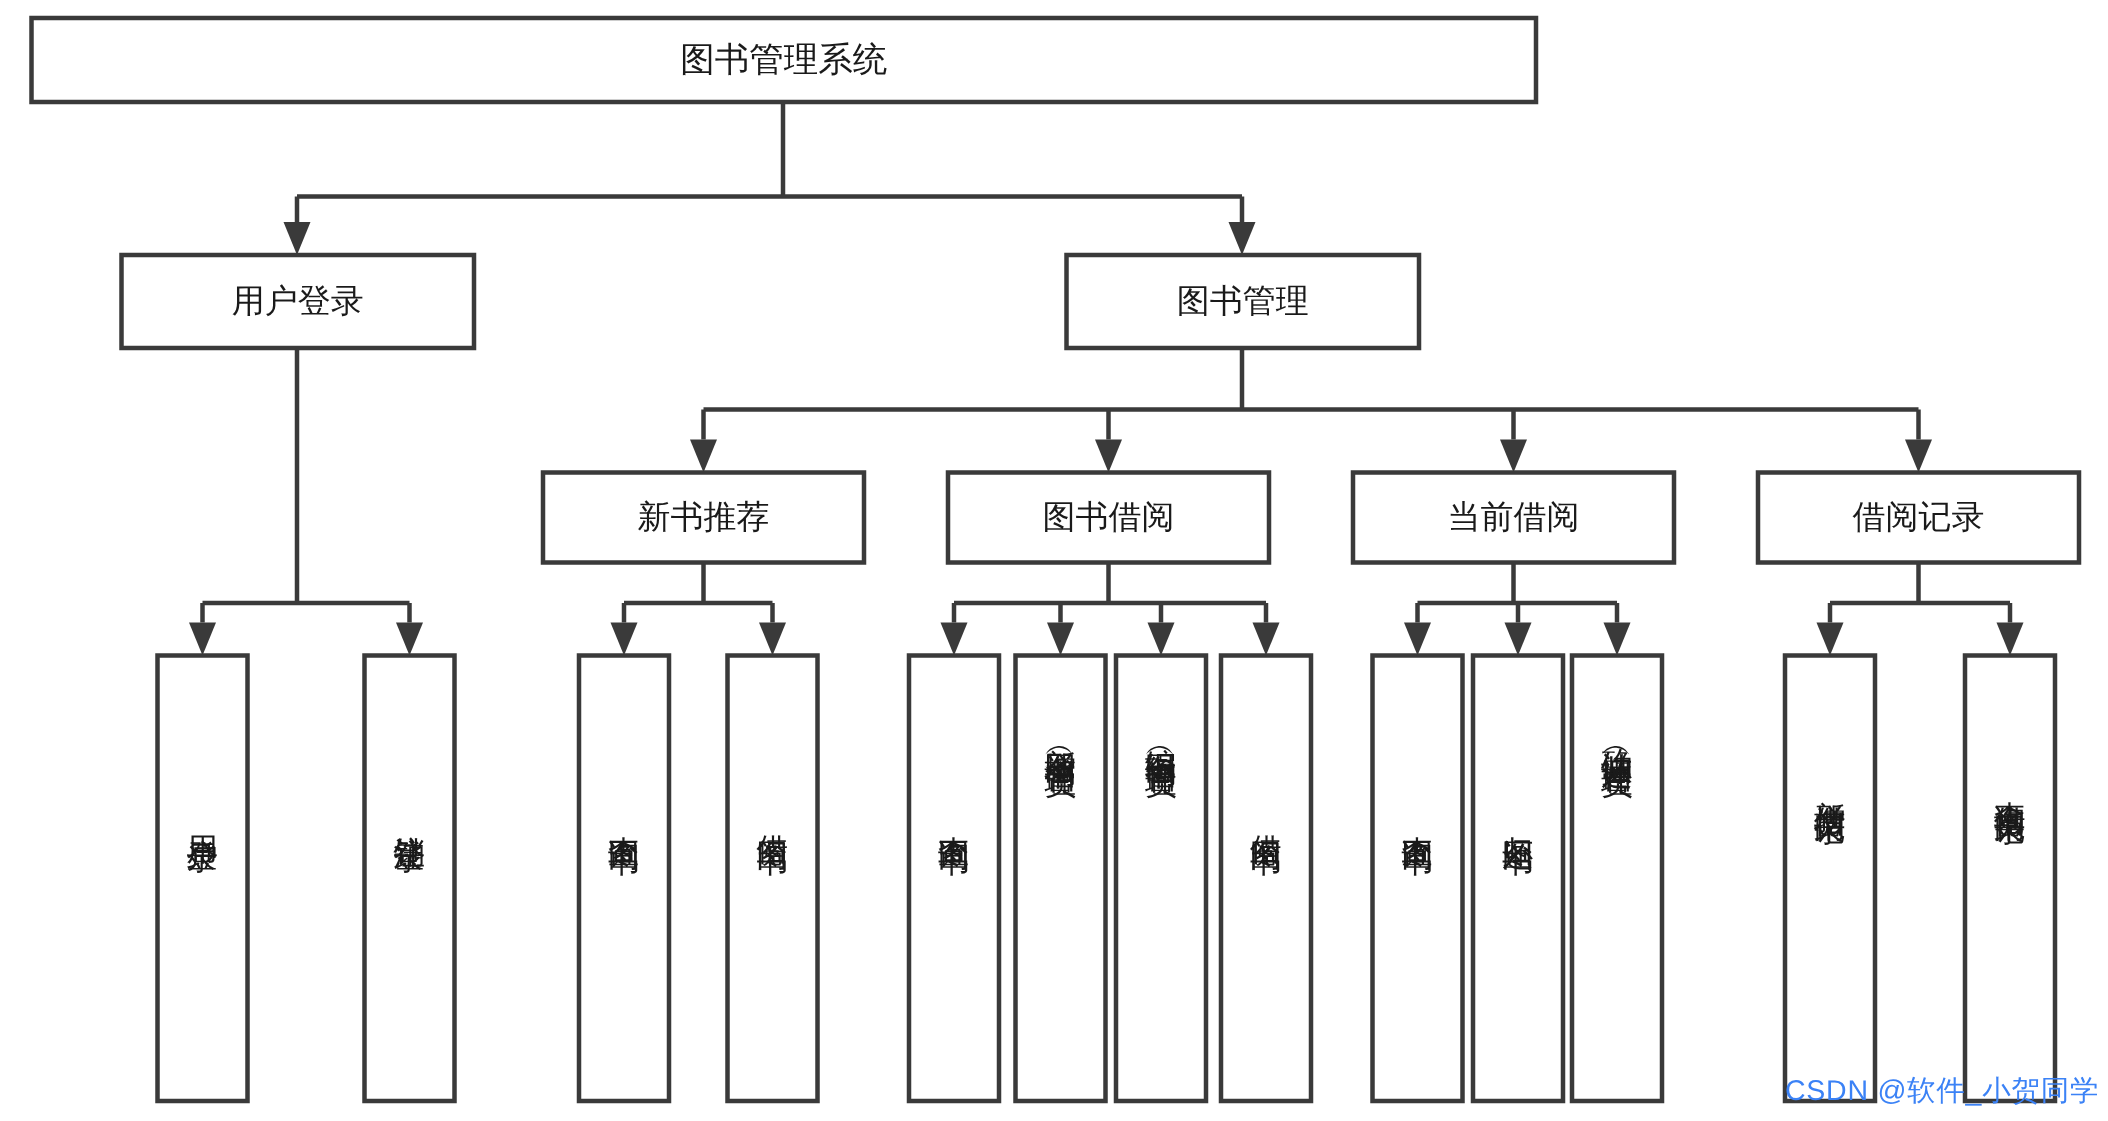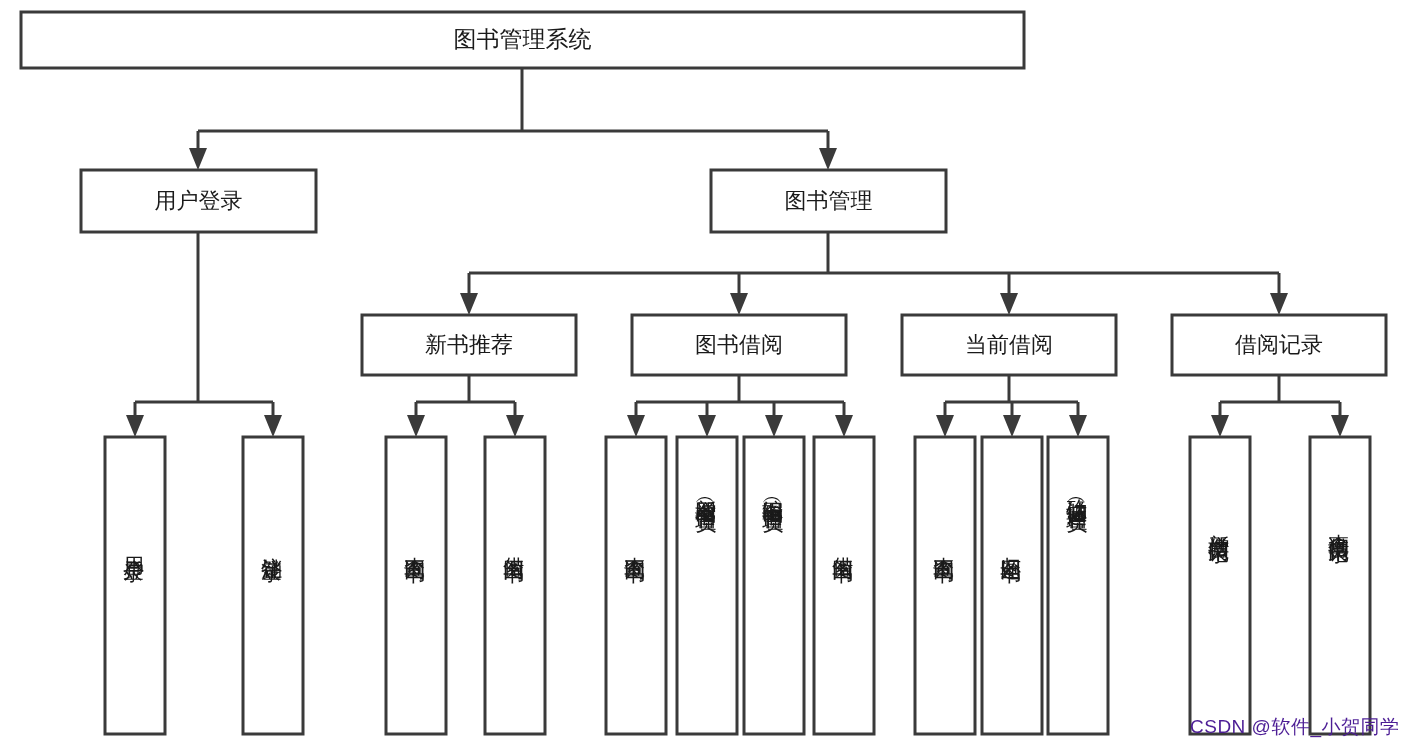--- a/index.html
+++ b/index.html
@@ -66,21 +66,21 @@
     color: #1a1a1a;
     letter-spacing: 2px;
     text-align: start;
     white-space: nowrap;
     pointer-events: none;
   }
   .watermark {
     position: absolute;
     font-family: "Liberation Sans", "DejaVu Sans", sans-serif;
     font-size: 19px;
-    color: #4c1d95;
+    color: #3b82f6;
     white-space: nowrap;
     letter-spacing: 0.5px;
   }
 </style>
 </head>
 <body>
 
 <div id="diagram-root">
   <svg class="diagram-canvas" viewBox="0 0 1405 747">
     <g id="connector-layer">

